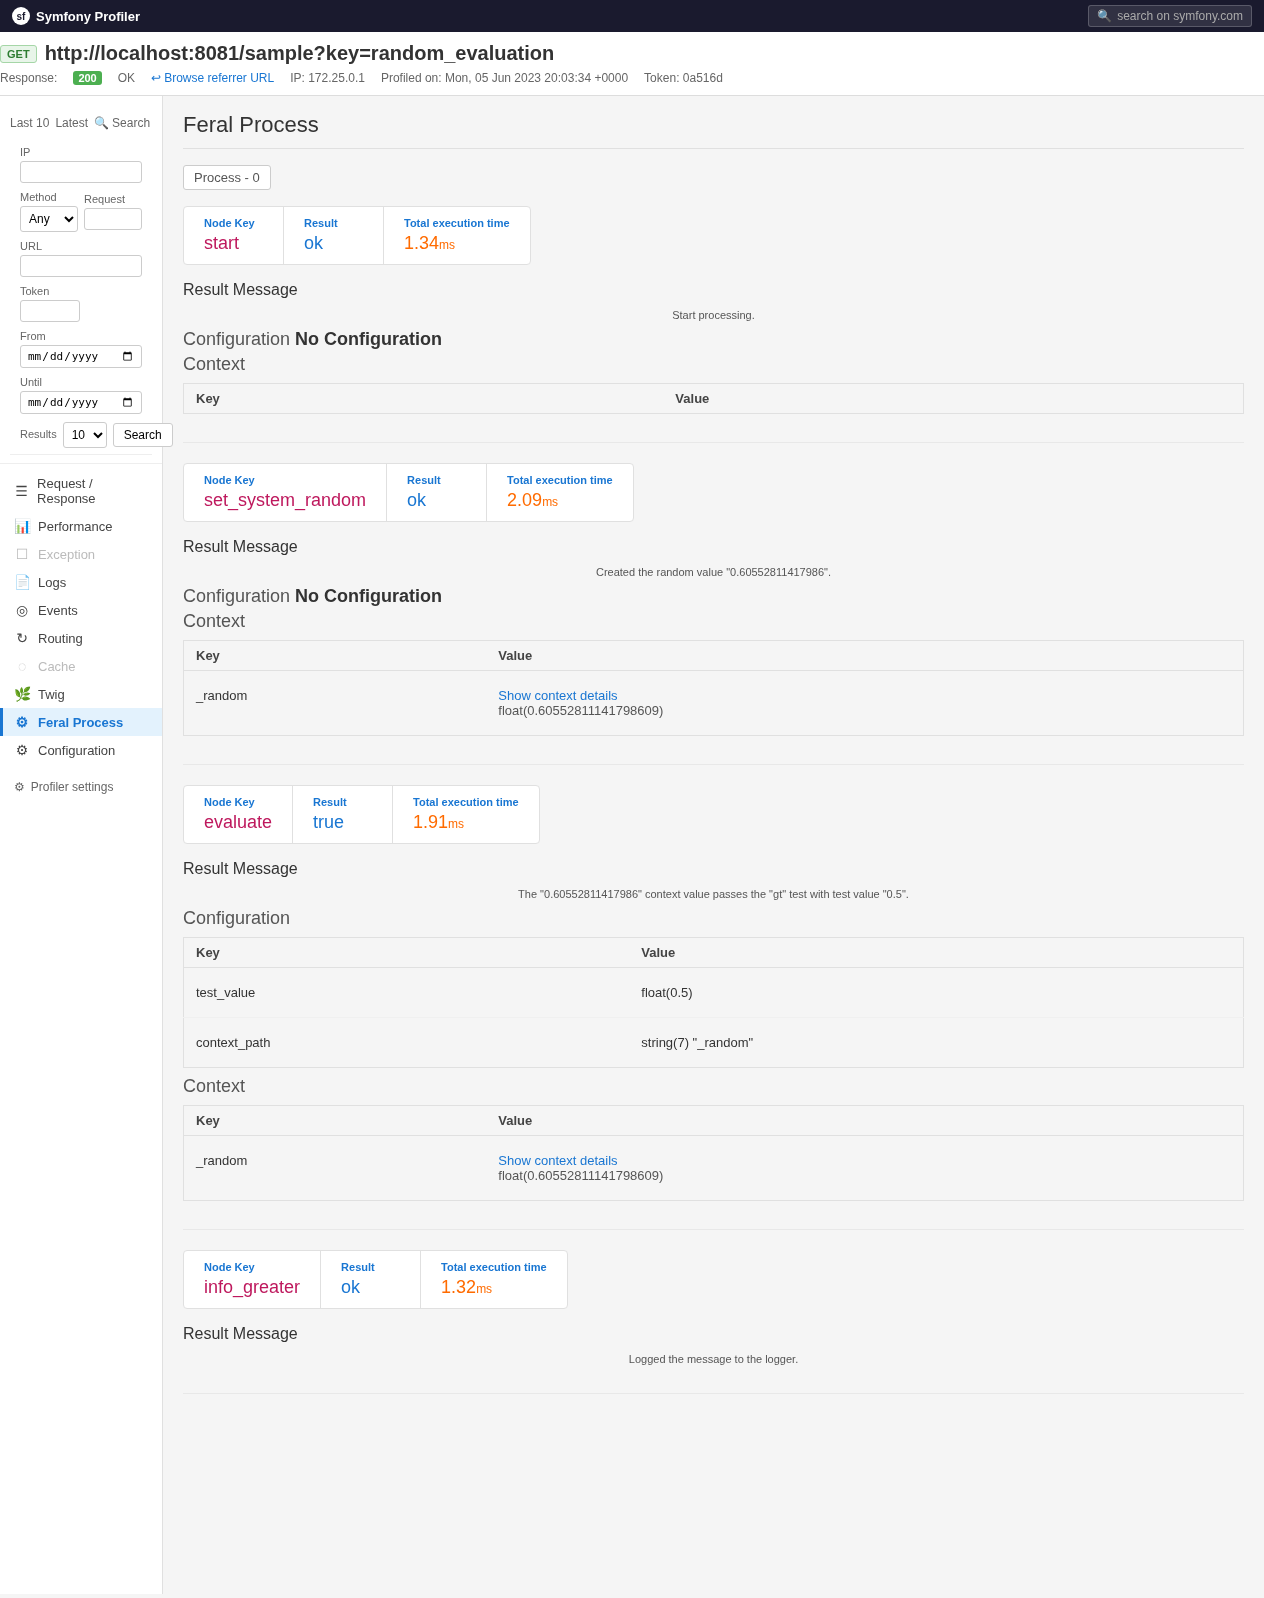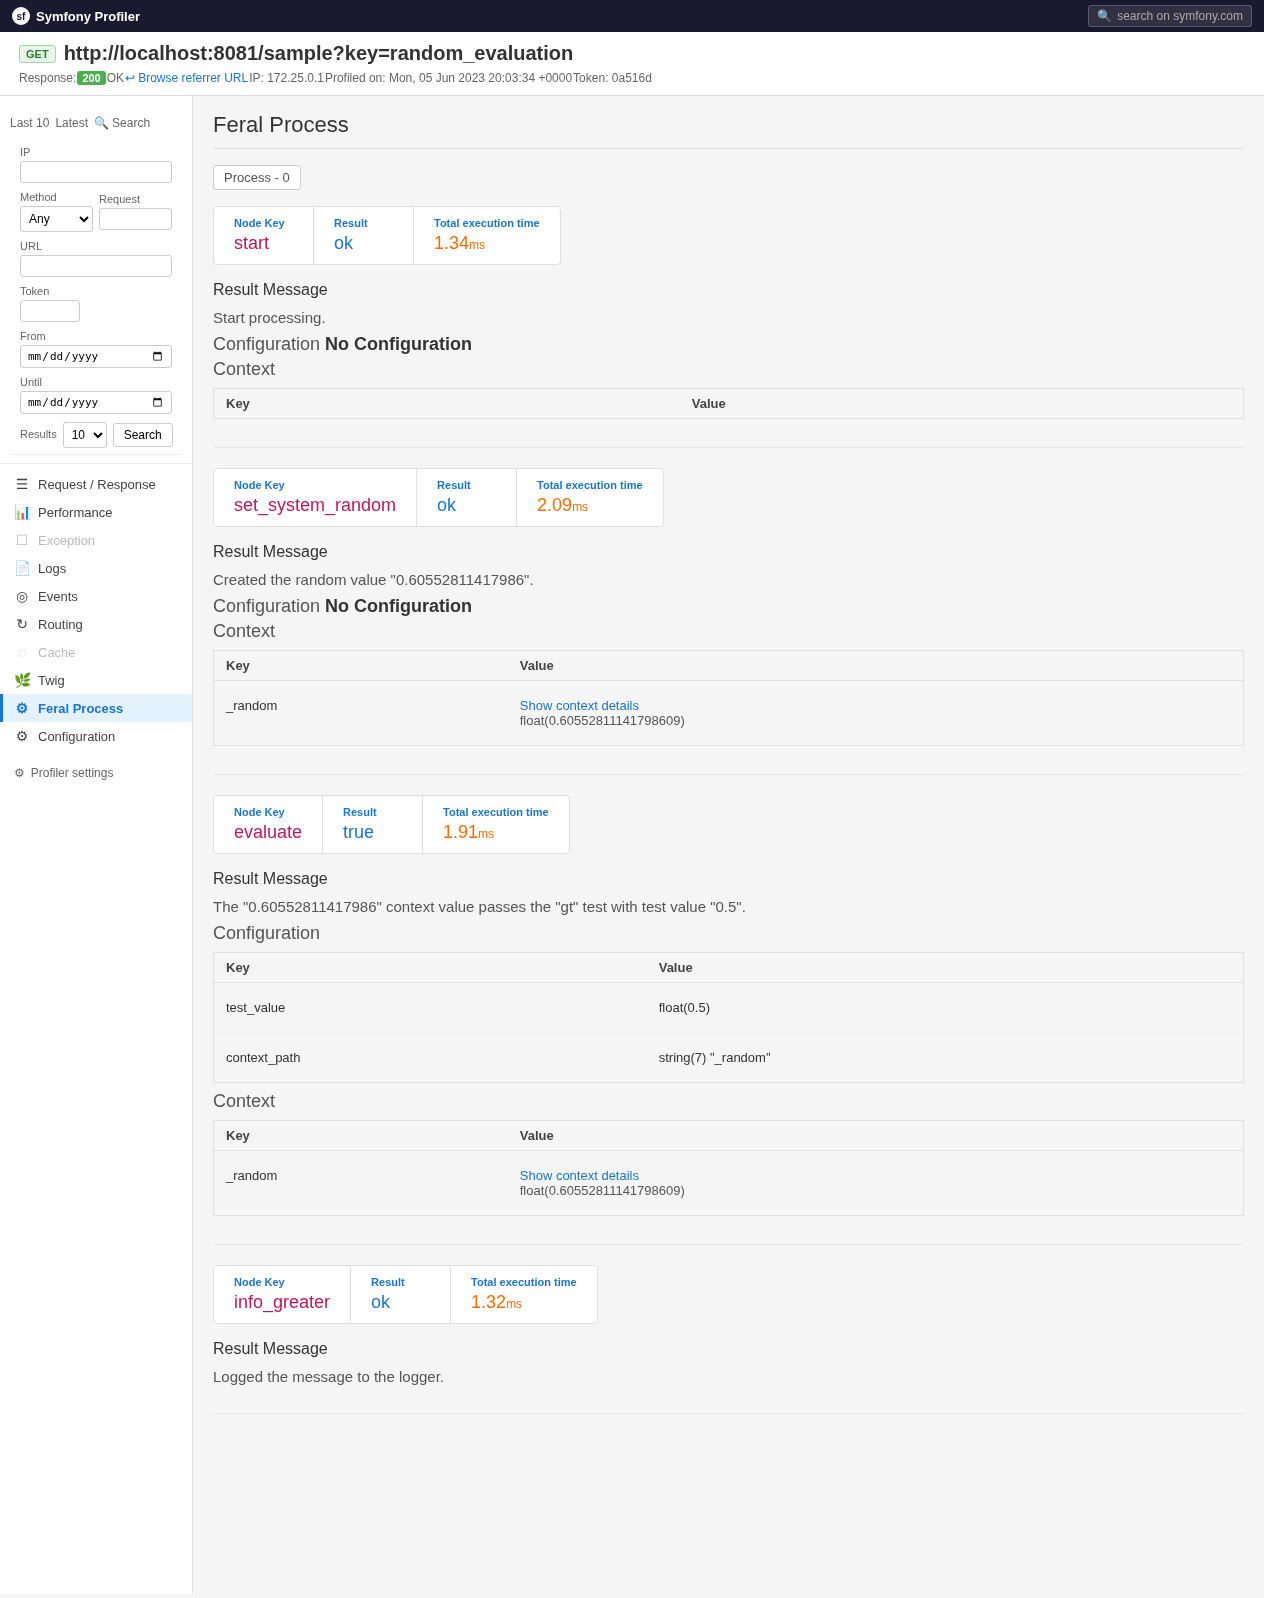--- a/index.html
+++ b/index.html
@@ -5,33 +5,33 @@
     * { box-sizing: border-box; margin: 0; padding: 0; }
     body { font-family: -apple-system, BlinkMacSystemFont, 'Segoe UI', sans-serif; font-size: 13px; background: #f5f5f5; color: #333; }
 
     
     .top-bar { background: #1a1a2e; display: flex; align-items: center; padding: 0 12px; height: 32px; }
     .top-bar-logo { display: flex; align-items: center; gap: 6px; color: #fff; font-size: 13px; font-weight: 600; }
     .logo-icon { width: 18px; height: 18px; background: #fff; border-radius: 50%; display: flex; align-items: center; justify-content: center; color: #1a1a2e; font-size: 10px; font-weight: 900; }
     .top-bar-search { margin-left: auto; background: rgba(255,255,255,0.1); border: 1px solid rgba(255,255,255,0.2); border-radius: 3px; padding: 3px 8px; color: #aaa; font-size: 12px; display: flex; align-items: center; gap: 5px; }
 
     
-    .url-bar { background: #fff; padding: 10px 19px; border-bottom: 1px solid #ddd; }
+    .url-bar { background: #fff; padding: 10px 0; border-bottom: 1px solid #ddd; }
     .url-line { display: flex; align-items: center; gap: 8px; margin-bottom: 6px; }
     .method-badge { background: #e8f5e9; color: #2e7d32; border: 1px solid #a5d6a7; border-radius: 3px; padding: 2px 6px; font-size: 11px; font-weight: 700; }
     .url-text { font-size: 20px; font-weight: 600; color: #333; }
-    .url-meta { display: flex; align-items: center; gap: 1px; font-size: 12px; color: #666; }
+    .url-meta { display: flex; align-items: center; gap: 16px; font-size: 12px; color: #666; }
     .status-200 { background: #4caf50; color: #fff; border-radius: 3px; padding: 1px 5px; font-size: 11px; font-weight: 700; }
     .browse-link { color: #1976d2; text-decoration: none; display: flex; align-items: center; gap: 3px; }
 
     
     .layout { display: flex; min-height: calc(100vh - 100px); }
 
     
-    .sidebar { width: 193px; background: #fff; border-right: 1px solid #e0e0e0; padding: 10px 0; flex-shrink: 0; }
+    .sidebar { width: 163px; background: #fff; border-right: 1px solid #e0e0e0; padding: 10px 0; flex-shrink: 0; }
     .sidebar-search-area { padding: 8px 10px; border-bottom: 1px solid #eee; }
     .sidebar-tabs { display: flex; gap: 6px; margin-bottom: 8px; font-size: 12px; }
     .sidebar-tab { cursor: pointer; color: #666; padding: 2px 0; }
     .sidebar-tab-search { display: flex; align-items: center; gap: 3px; cursor: pointer; color: #666; font-size: 12px; }
     .sidebar-filters { padding: 6px 10px; font-size: 12px; border-bottom: 1px solid #eee; }
     .filter-group { margin-bottom: 8px; }
     .filter-label { color: #666; margin-bottom: 3px; font-size: 11px; }
     .filter-input { width: 100%; border: 1px solid #ccc; border-radius: 3px; padding: 3px 6px; font-size: 12px; }
     .filter-row { display: flex; gap: 6px; align-items: center; }
     .filter-select { border: 1px solid #ccc; border-radius: 3px; padding: 4px 4px; font-size: 12px; background: #fff; }
@@ -57,21 +57,21 @@
     .node-card-cell:last-child { border-right: none; }
     .node-card-label { font-size: 11px; font-weight: 600; color: #1976d2; text-transform: none; margin-bottom: 4px; }
     .node-card-value { font-size: 18px; font-weight: 400; color: #be185d; }
     .node-card-value.result { color: #1976d2; }
     .node-card-value.time { color: #ff6b00; }
     .node-card-value .unit { font-size: 12px; }
 
     
     .result-section { margin-bottom: 20px; padding-bottom: 20px; border-bottom: 1px solid #e8e8e8; }
     .result-title { font-size: 16px; font-weight: 400; color: #333; margin-bottom: 10px; }
-    .result-message { color: #555; font-size: 15px; margin-bottom: 8px; }
+    .result-message { color: #555; font-size: 11px; margin-bottom: 8px; text-align: center; }
     .result-meta { font-size: 18px; color: #555; margin-bottom: 4px; }
     .result-meta strong { color: #333; }
 
     
     .data-table { width: 100%; border: 1px solid #e0e0e0; border-radius: 3px; border-collapse: collapse; margin: 8px 0; font-size: 13px; }
     .data-table th { background: #f5f5f5; padding: 7px 12px; text-align: left; font-weight: 600; color: #444; border-bottom: 1px solid #e0e0e0; }
     .data-table td { padding: 17px 12px; border-bottom: 1px solid #f0f0f0; vertical-align: top; margin-top: 36px; }
     .data-table tr:last-child td { border-bottom: none; }
     .context-link { color: #1976d2; text-decoration: none; cursor: pointer; }
     .context-value { color: #555; }

